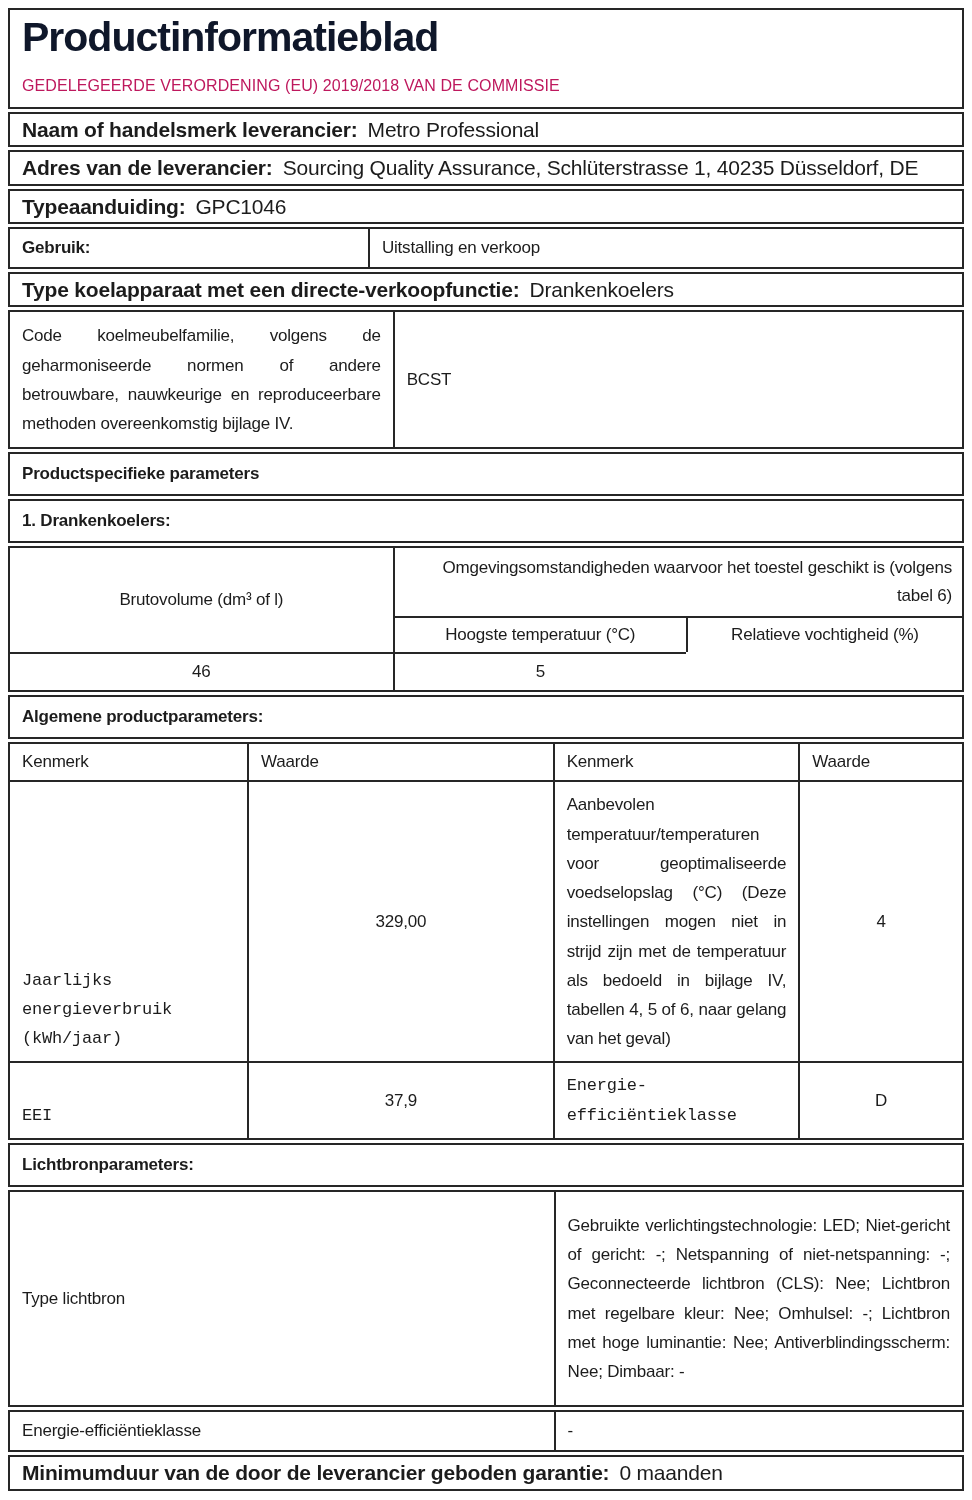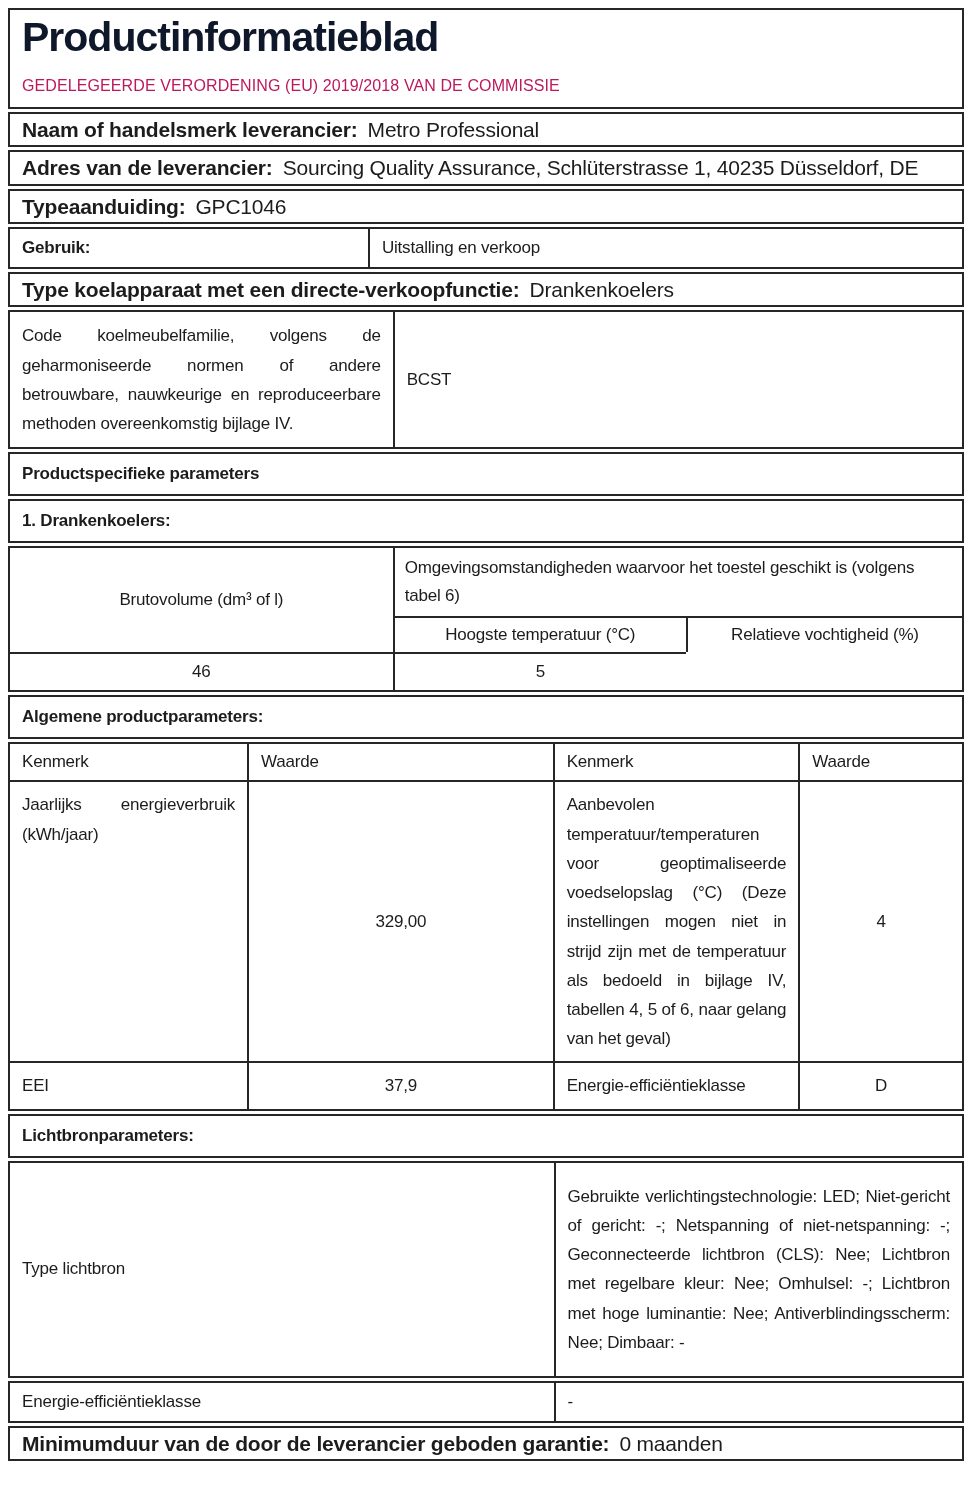--- a/index.html
+++ b/index.html
@@ -83,21 +83,21 @@
       "a c d"
       "e f g";
     font-size: 17px;
   }
   .vol-table > div {
     box-sizing: border-box;
     padding: 6px 10px;
     display: flex;
     align-items: center;
     justify-content: center;
-    text-align: left;
+    text-align: right;
   }
   .v-a { grid-area: a; }
   .v-b { grid-area: b; border-left: 2px solid #262626; line-height: 1.65; }
   .v-c { grid-area: c; border-left: 2px solid #262626; border-top: 2px solid #262626; }
   .v-d { grid-area: d; border-left: 2px solid #262626; border-top: 2px solid #262626; }
   .v-e { grid-area: e; border-top: 2px solid #262626; }
   .v-f { grid-area: f; border-left: 2px solid #262626; border-top: 2px solid #262626; }
   .v-g { grid-area: g; border-left: 2px solid #262626; border-top: 2px solid #262626; }
   .vol-table .v-c, .vol-table .v-d { padding: 7px 24px; }
   .vol-table .v-e, .vol-table .v-f, .vol-table .v-g { padding: 8px 10px; }
@@ -115,21 +115,22 @@
   .gp-table > div:nth-child(n+5) { border-top: 2px solid #262626; }
   .gp-head { font-weight: normal; }
   .gp-center {
     display: flex;
     align-items: center;
     justify-content: center;
     text-align: center;
   }
   .gp-left-center {
     display: flex;
-    align-items: flex-start;
+    align-items: flex-end;
+    font-family: Liberation Mono, monospace;
   }
   .gp-left-center > span { display: block; text-align: justify; line-height: 1.72; }
   .gp-justify {
     text-align: justify;
     line-height: 1.72;
     padding-top: 10px;
     padding-bottom: 10px;
   }
   .light-text {
     display: block;

